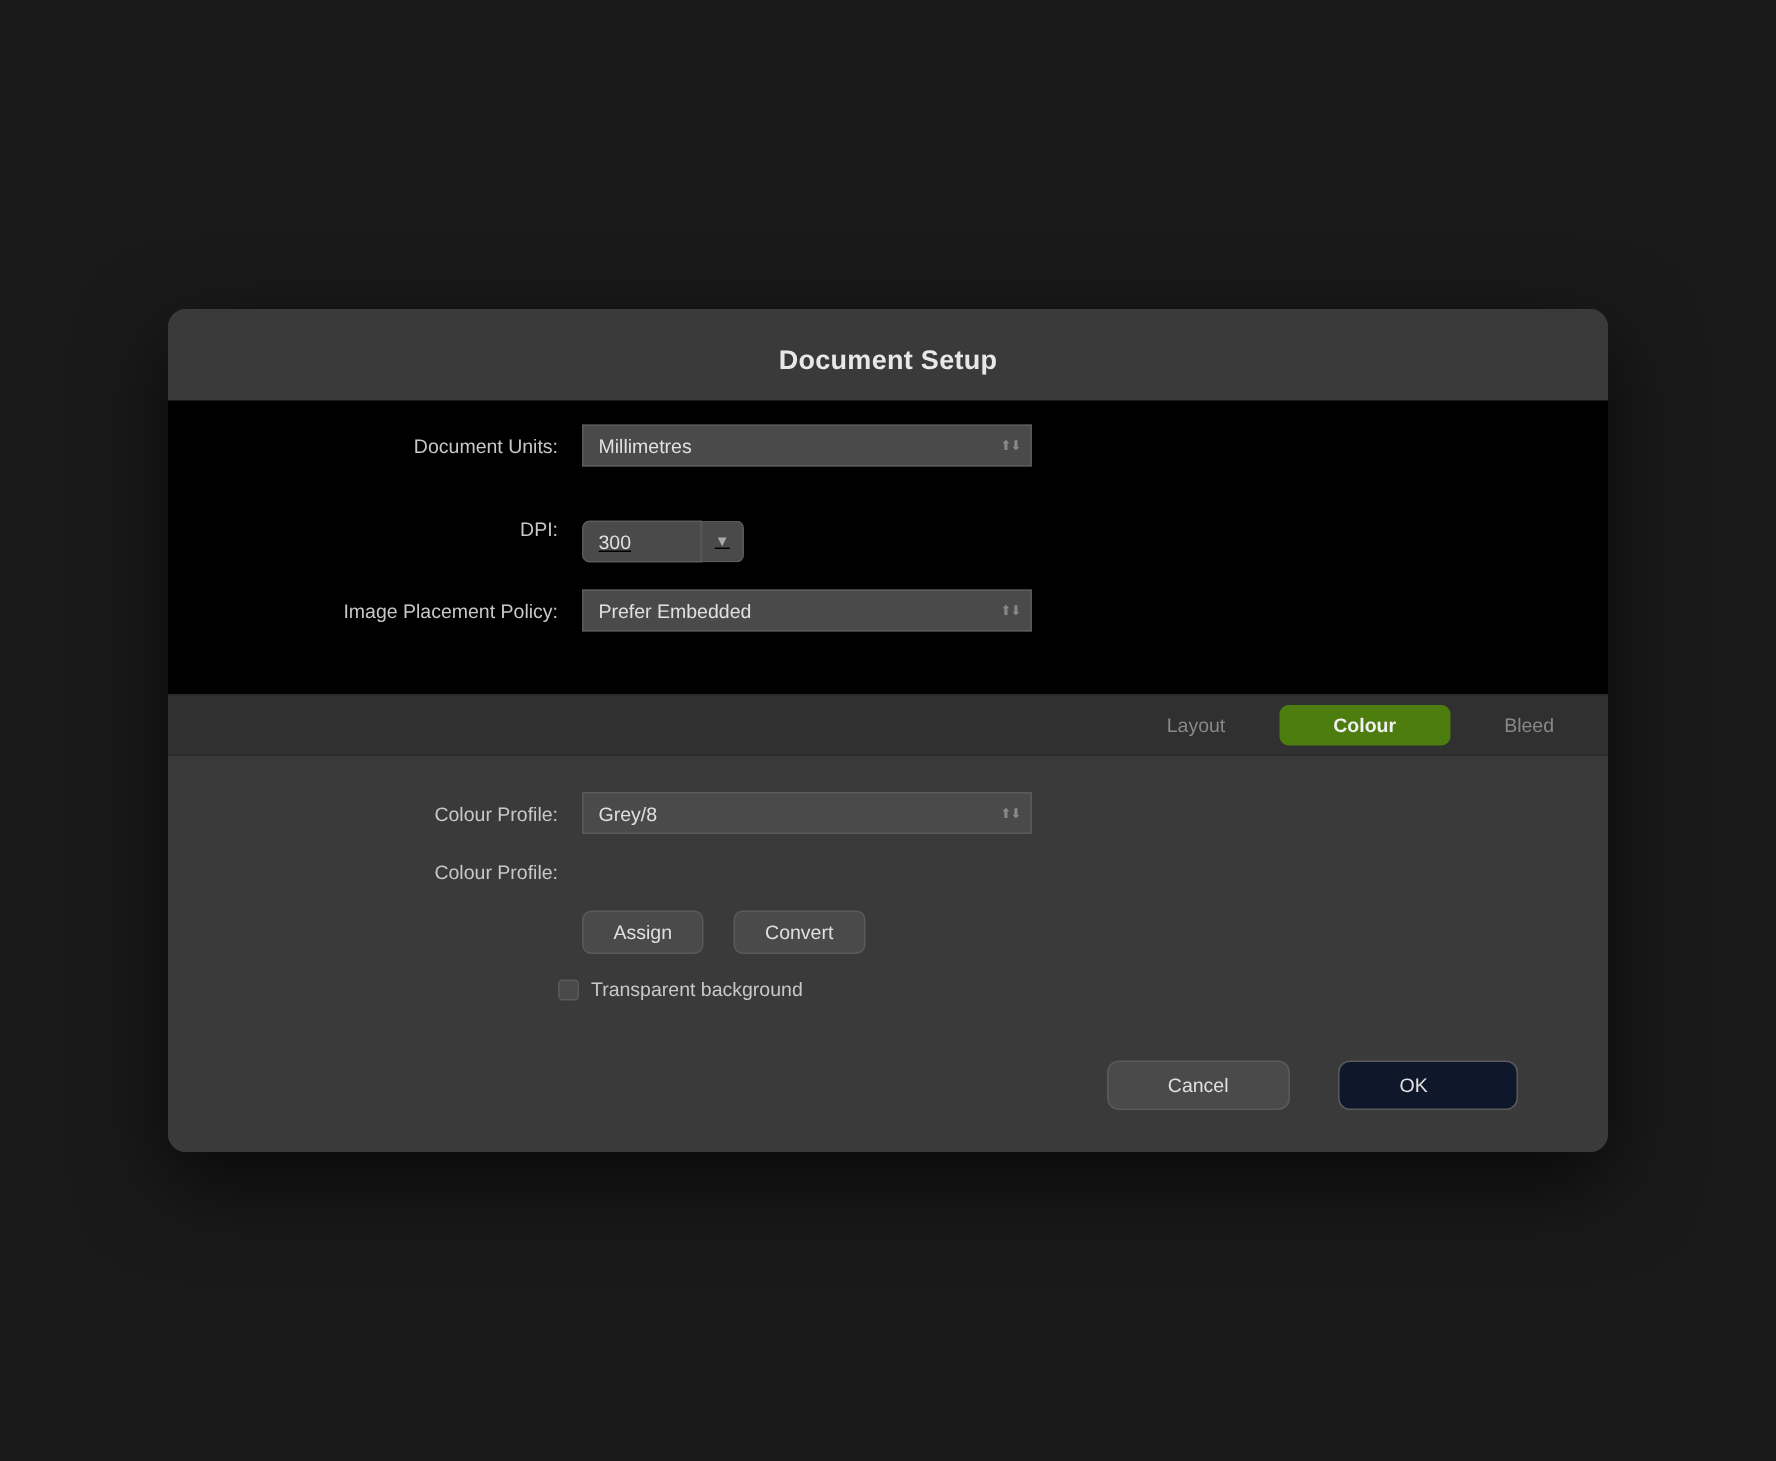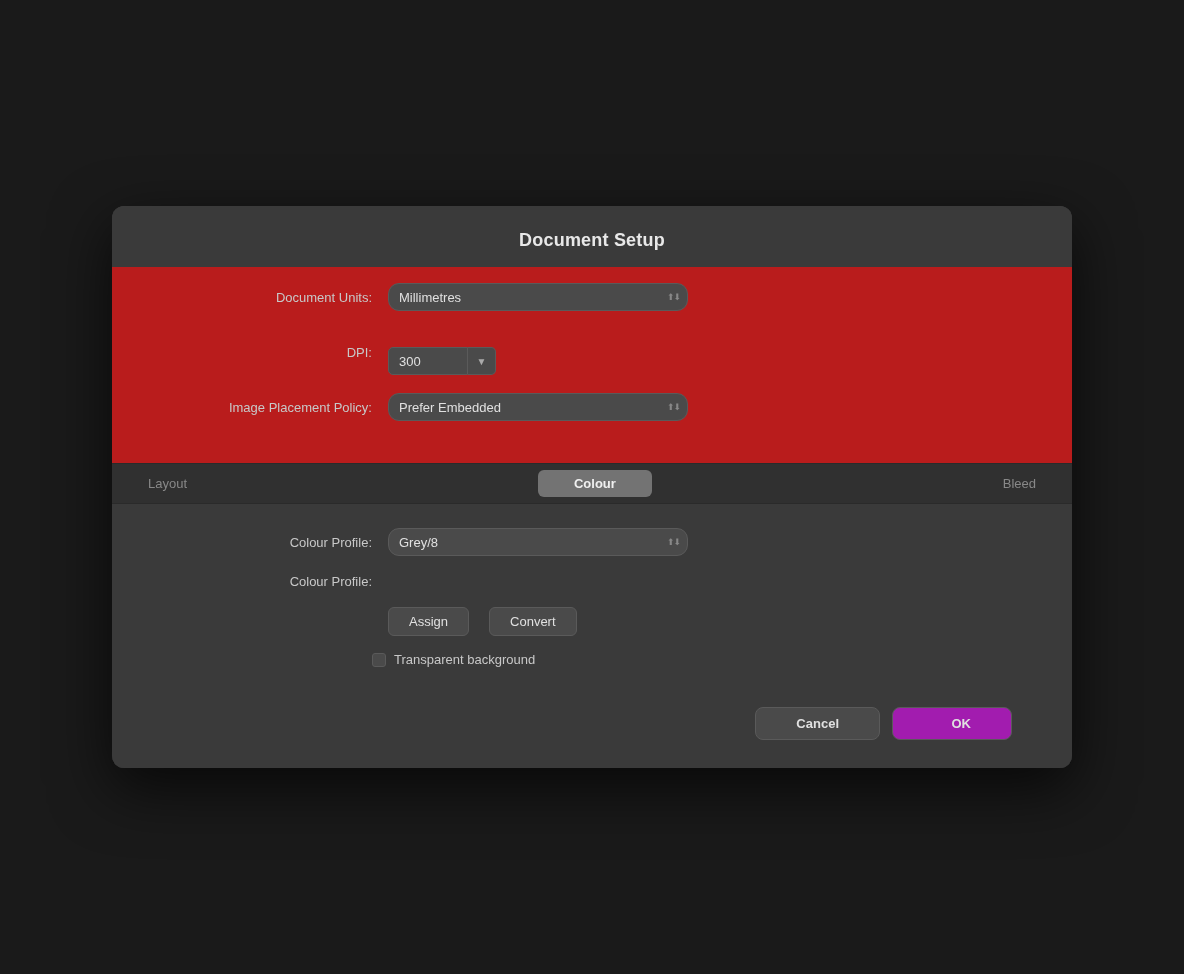--- a/index.html
+++ b/index.html
@@ -33,22 +33,23 @@
     }
 
     .dialog-title {
       color: #e8e8e8;
       font-size: 18px;
       font-weight: 600;
       letter-spacing: 0.2px;
     }
 
     .dialog-upper {
-      background-color: #b91c1c;
+      background-color: #000000;
       padding: 16px 0 24px;
+      text-decoration: underline;
     }
 
     .form-row {
       display: flex;
       align-items: center;
       margin-bottom: 18px;
       padding: 0 60px;
     }
 
     .form-label {
@@ -62,21 +63,21 @@
     .form-control-wrap {
       flex: 1;
       max-width: 300px;
     }
 
     select.styled-select {
       width: 100%;
       background-color: #4a4a4a;
       color: #e0e0e0;
       border: 1px solid #5a5a5a;
-      border-radius: 11px;
+      border-radius: 0;
       padding: 5px 10px;
       font-size: 13px;
       appearance: none;
       -webkit-appearance: none;
       cursor: pointer;
       outline: none;
       height: 28px;
     }
 
     .select-wrapper {
@@ -129,38 +130,38 @@
       color: #aaa;
       font-size: 10px;
     }
 
     .tabs-bar {
       background-color: #303030;
       border-top: 1px solid #2a2a2a;
       border-bottom: 1px solid #2a2a2a;
       display: flex;
       align-items: center;
-      justify-content: space-between;
+      justify-content: flex-end;
       padding: 6px 0;
       gap: 0;
     }
 
     .tab-btn {
       padding: 6px 36px;
       font-size: 13px;
       border-radius: 6px;
       cursor: pointer;
       border: none;
       background: transparent;
       color: #888;
       font-weight: 400;
     }
 
     .tab-btn.active {
-      background-color: #737373;
+      background-color: #4d7c0f;
       color: #f0f0f0;
       font-weight: 600;
     }
 
     .dialog-lower {
       background-color: #3a3a3a;
       padding: 24px 0 20px;
     }
 
     .colour-profile-wrapper {
@@ -258,35 +259,36 @@
       justify-content: flex-end;
       gap: 12px;
     }
 
     .footer-btn {
       padding: 8px 40px;
       font-size: 13px;
       border-radius: 8px;
       cursor: pointer;
       outline: none;
-      font-weight: 700;
+      font-weight: 400;
       min-width: 120px;
-      text-align: right;
+      text-align: left;
     }
 
     .cancel-btn {
       background-color: #4a4a4a;
       color: #e0e0e0;
       border: 1px solid #5a5a5a;
     }
 
     .ok-btn {
-      background-color: #a21caf;
-      color: #e0e0e0;
-      border: 1px solid #5a5a5a;
+      background-color: #0f172a;
+      color: #e0e0e0;
+      border: 1px solid #5a5a5a;
+      margin-left: 20px;
     }
 
     .profile-form-row {
       max-width: 100%;
     }
 
     .profile-form-row .form-control-wrap {
       max-width: 500px;
     }
   </style>

